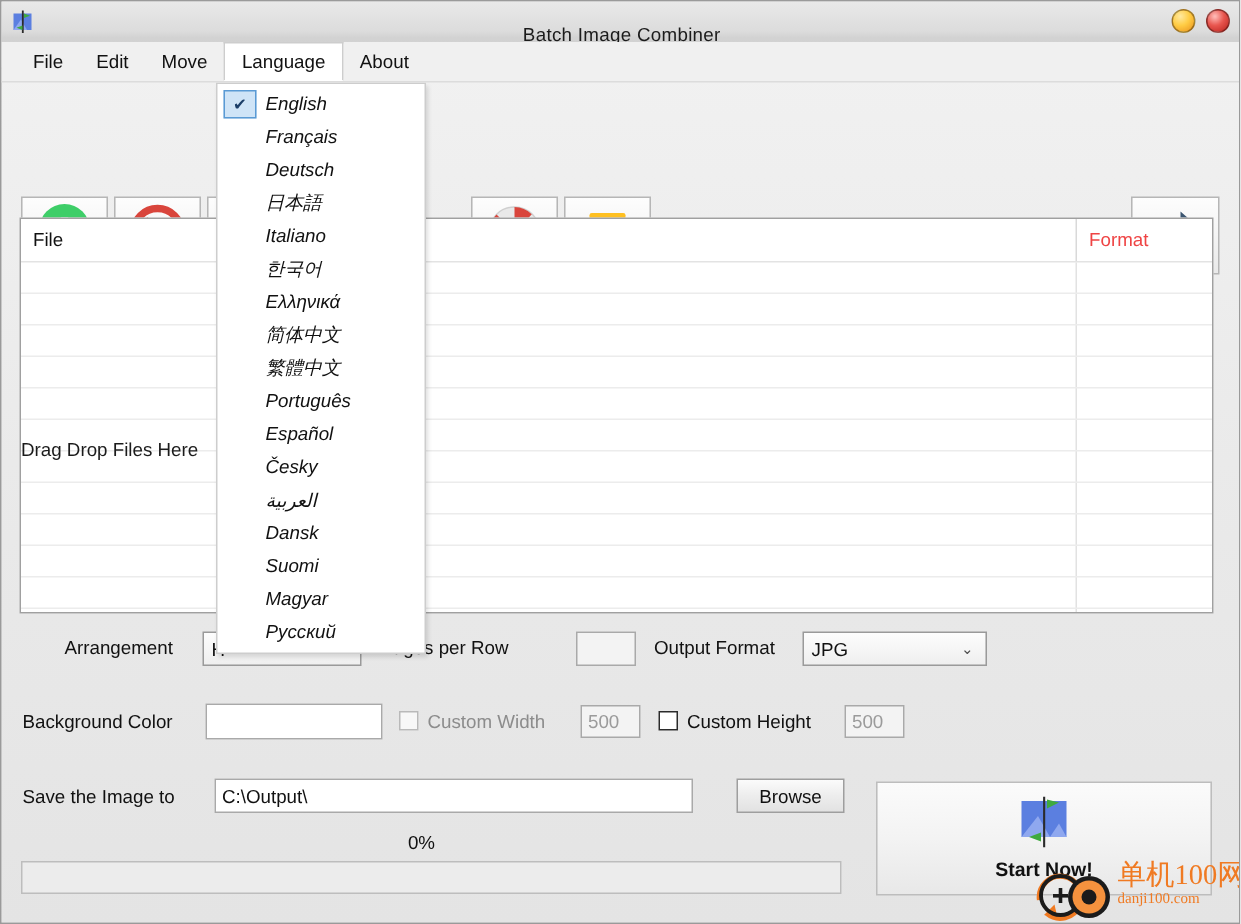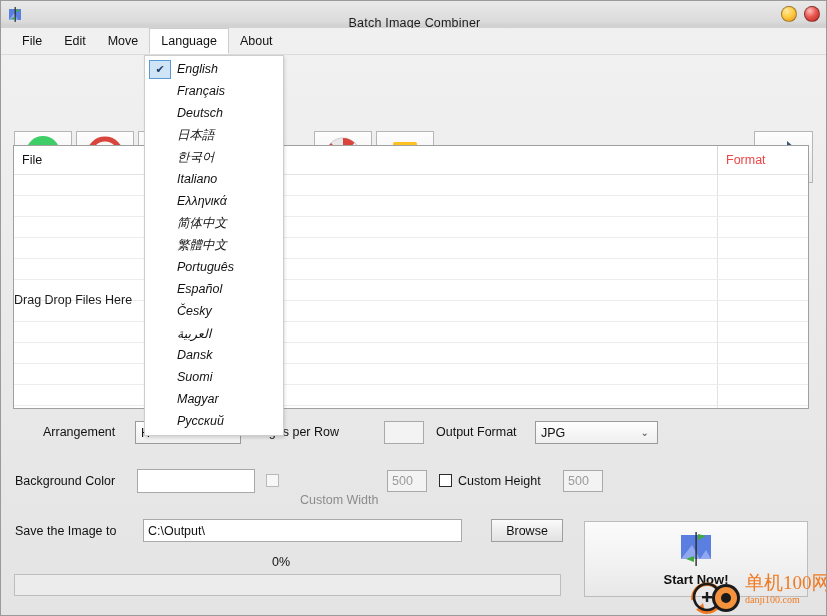--- a/index.html
+++ b/index.html
@@ -285,21 +285,21 @@
   <div class="lbl" style="left:435px; top:424px;">Output Format</div>
   <div class="combo" style="left:534px; top:420px; width:123px;">
     <span>JPG</span>
     <span class="caret">⌄</span>
   </div>
 
   <div class="lbl" style="left:14px; top:473px;">Background Color</div>
   <div class="field" style="left:136px; top:468px; width:118px; height:24px;"></div>
 
   <div class="cbox disabled" style="left:265px; top:473px;"></div>
-  <div class="lbl dim" style="left:284px; top:492px;margin-left:15px;">Custom Width</div>
+  <div class="lbl dim" style="left:284px; top:473px;">Custom Width</div>
   <div class="field readonlyish" style="left:386px; top:469px; width:40px; height:22px;">500</div>
 
   <div class="cbox" style="left:438px; top:473px;"></div>
   <div class="lbl" style="left:457px; top:473px;">Custom Height</div>
   <div class="field readonlyish" style="left:562px; top:469px; width:40px; height:22px;">500</div>
 
   <div class="lbl" style="left:14px; top:523px;">Save the Image to</div>
   <div class="field" style="left:142px; top:518px; width:319px; height:23px;">C:\Output\</div>
   <div class="btn" style="left:490px; top:518px; width:72px;">Browse</div>
 
@@ -349,28 +349,28 @@
     <div class="dd-row">
       <span class="dd-check"></span>
       <span class="dd-label">Deutsch</span>
     </div>
     <div class="dd-row">
       <span class="dd-check"></span>
       <span class="dd-label">日本語</span>
     </div>
     <div class="dd-row">
       <span class="dd-check"></span>
+      <span class="dd-label">Italiano</span>
+    </div>
+    <div class="dd-row">
+      <span class="dd-check"></span>
       <span class="dd-label">한국어</span>
     </div>
     <div class="dd-row">
       <span class="dd-check"></span>
-      <span class="dd-label">Italiano</span>
-    </div>
-    <div class="dd-row">
-      <span class="dd-check"></span>
       <span class="dd-label">Ελληνικά</span>
     </div>
     <div class="dd-row">
       <span class="dd-check"></span>
       <span class="dd-label">简体中文</span>
     </div>
     <div class="dd-row">
       <span class="dd-check"></span>
       <span class="dd-label">繁體中文</span>
     </div>

